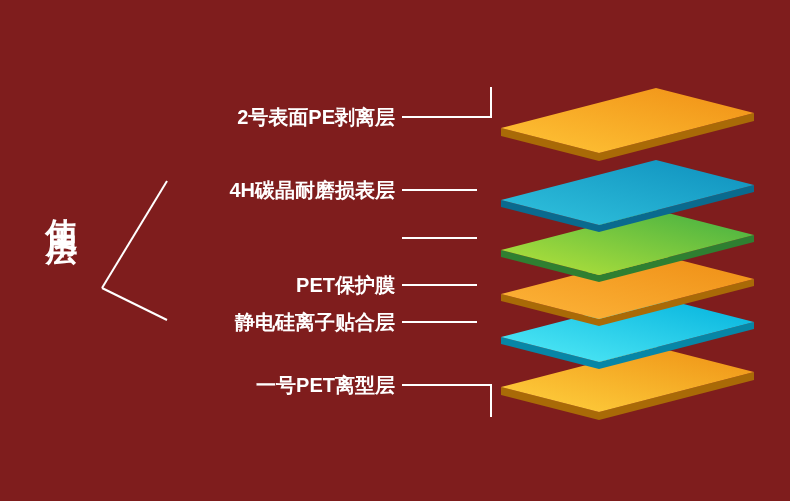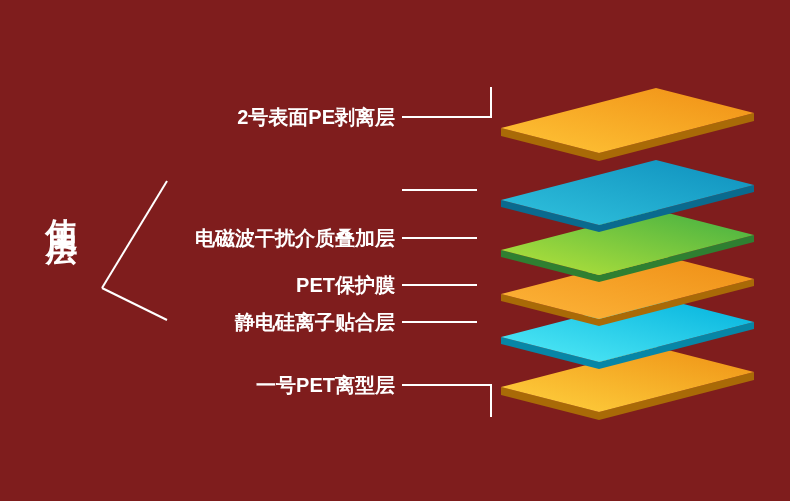--- a/index.html
+++ b/index.html
@@ -55,21 +55,21 @@
   }
 </style>
 </head>
 <body>
 
 <div class="stage">
 
   <div class="vertical-title">使用层</div>
 
   <div class="layer-label" style="top:104px;">2号表面PE剥离层</div>
-  <div class="layer-label" style="top:225px;">电磁波干扰介质叠加层</div>
+  <div class="layer-label" style="top:177px;">4H碳晶耐磨损表层</div>
   <div class="layer-label" style="top:272px;">PET保护膜</div>
   <div class="layer-label" style="top:372px;">一号PET离型层</div>
   <div class="layer-label" style="top:309px;">静电硅离子贴合层</div>
 
   <svg class="lines-overlay" viewBox="0 0 790 501">
     <g stroke-width="2" stroke="#ffffff">
 
       <line x1="402" y1="117" x2="491" y2="117"></line>
       <line x1="491" y1="118" x2="491" y2="87"></line>
 

